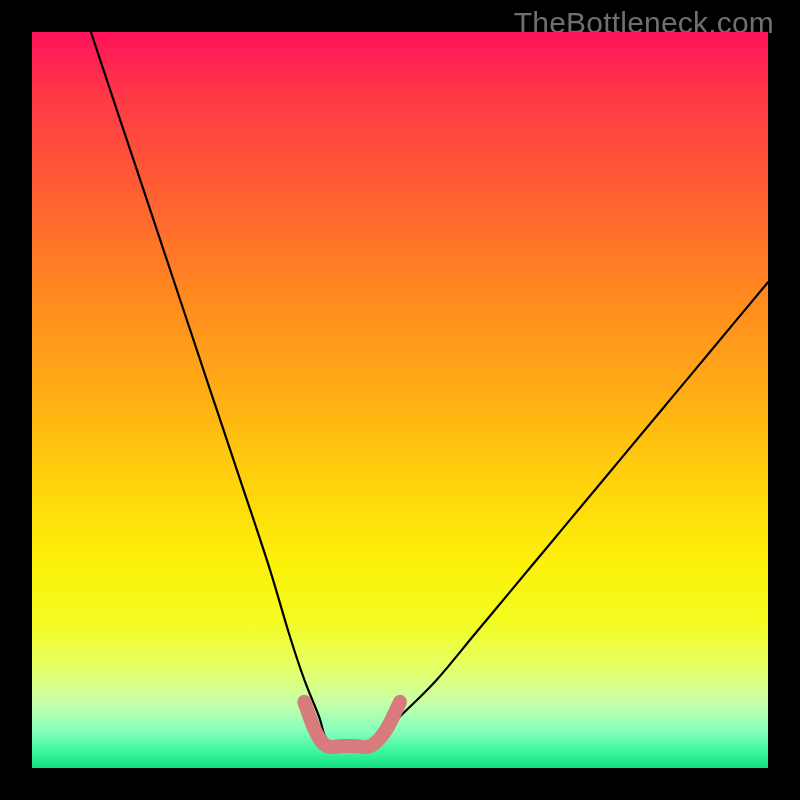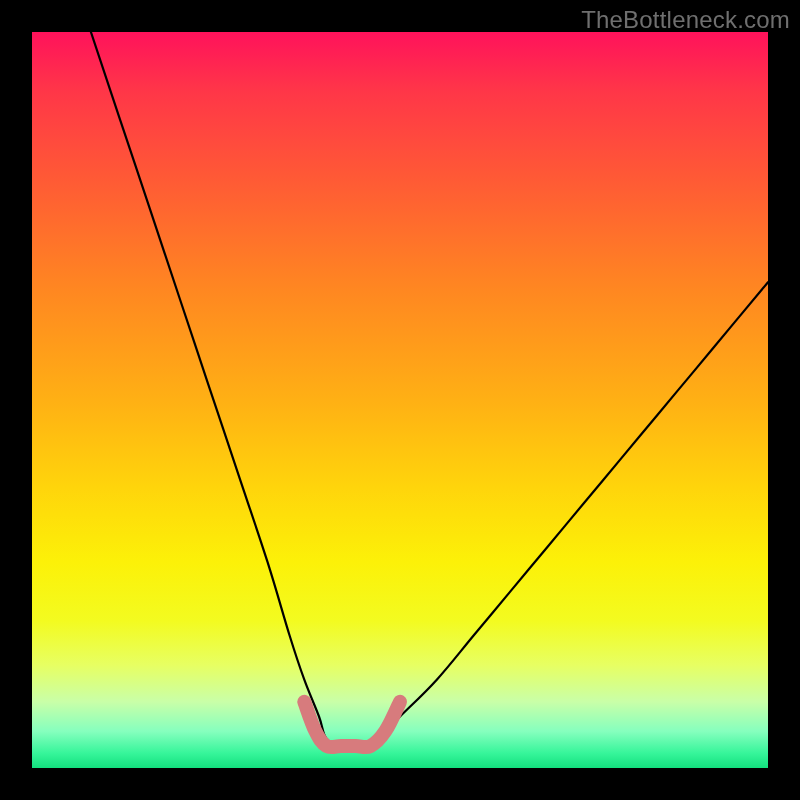--- a/index.html
+++ b/index.html
@@ -38,23 +38,23 @@
       #e7ff62 86%,
       #c9ffa8 91%,
       #86ffbe 95%,
       #36f59a 98%,
       #13e07e 100%
     );
   }
   .watermark {
     position: absolute;
     top: 6px;
-    right: 10px;
+    right: 26px;
     color: #6f6f6f;
-    font-size: 24px;
+    font-size: 30px;
     letter-spacing: 0.2px;
     font-weight: 500;
   }
   svg.curve {
     position: absolute;
     left: 0;
     top: 0;
     width: 736px;
     height: 736px;
     display: block;

